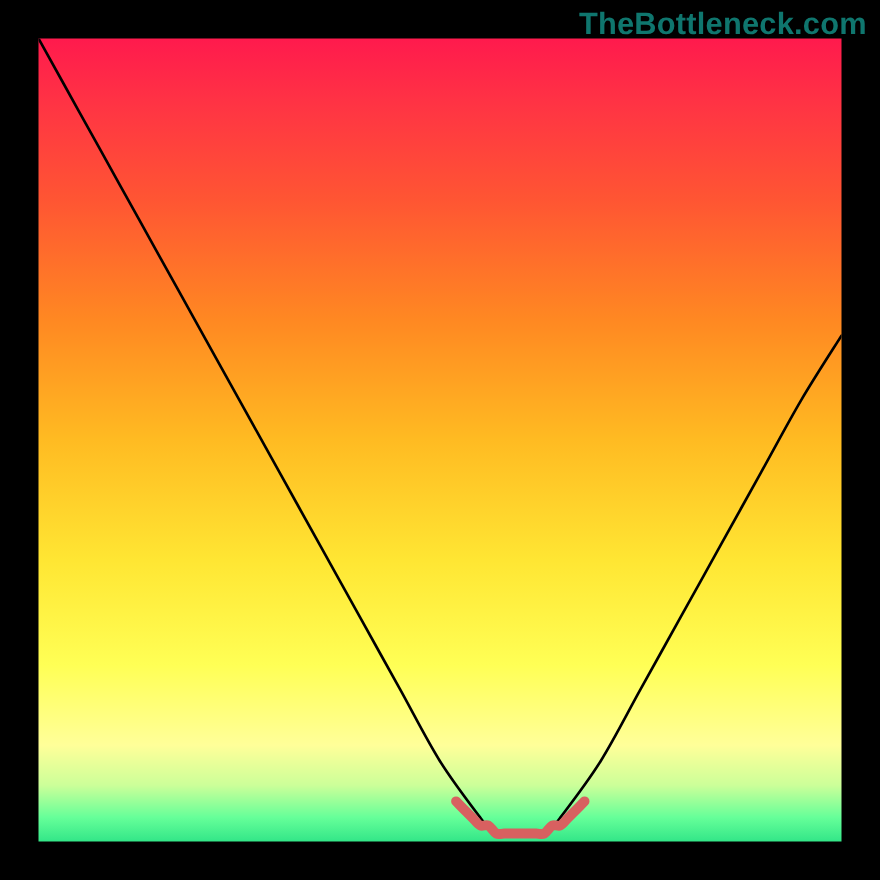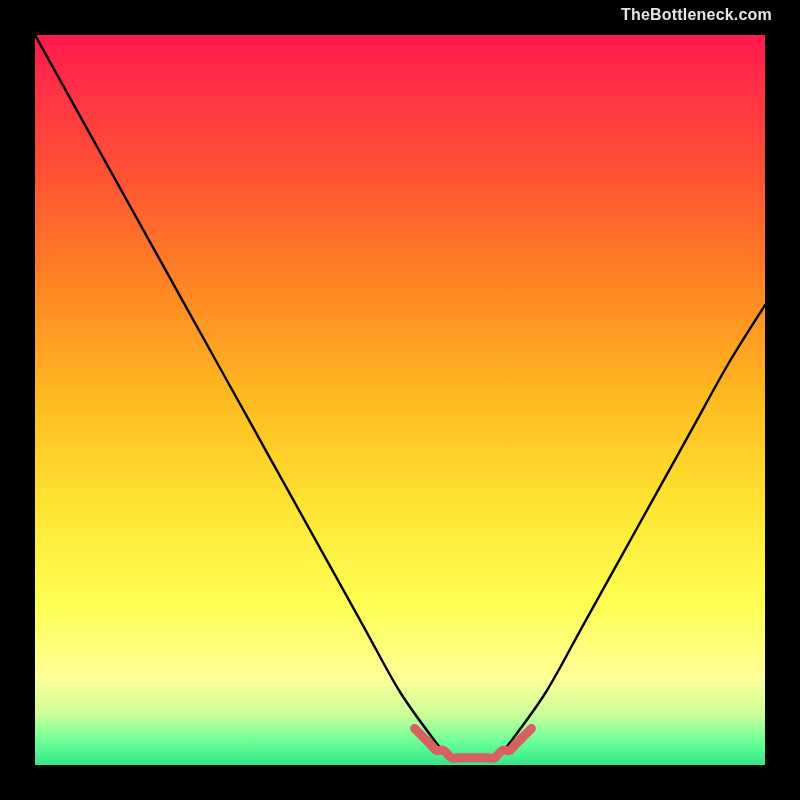--- a/index.html
+++ b/index.html
@@ -35,23 +35,23 @@
       #ffff55 78%,
       #ffff99 88%,
       #ccff99 93%,
       #66ff99 97%,
       #33e688 100%
     );
   }
   .watermark {
     position: absolute;
     top: 6px;
-    right: 28px;
-    color: #e5e5e5;
-    font-size: 16px;
+    right: 12px;
+    color: #0f766e;
+    font-size: 28px;
     font-weight: 600;
     letter-spacing: 0.2px;
     user-select: none;
   }
   svg.curves {
     position: absolute;
     left: 0;
     top: 0;
     width: 730px;
     height: 730px;

